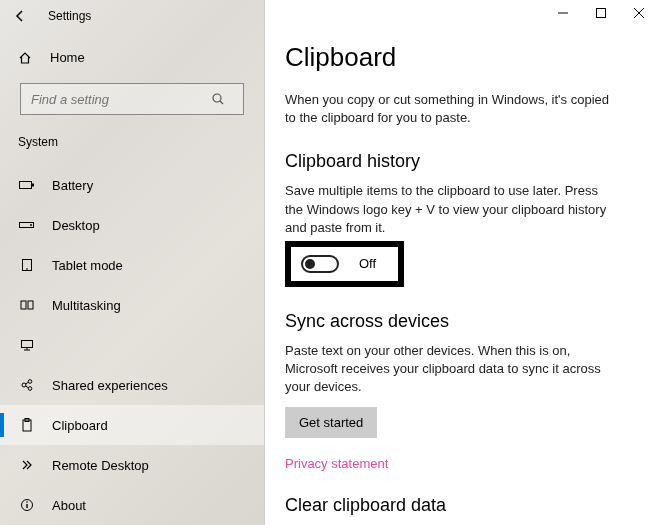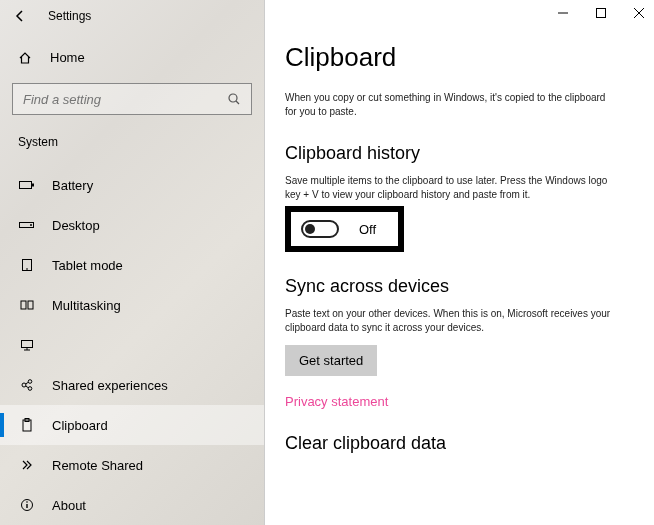--- a/index.html
+++ b/index.html
@@ -37,28 +37,27 @@
 }
 .home-row {
   display: flex;
   align-items: flex-end;
   padding: 10px 18px 10px 18px;
   margin-top: 8px;
   cursor: pointer;
 }
 .home-row .icon { width: 16px; margin-right: 16px; }
 .search-box {
-  margin: 8px 12px;
+  margin: 8px 20px;
   height: 32px;
   border: 1px solid #888;
   background: rgba(255,255,255,0.35);
   display: flex;
   align-items: center;
   padding: 0 10px;
-  justify-content: space-between;
 }
 .search-box input {
   border: none; background: transparent; outline: none;
   font-size: 13px; width: 180px;
   font-style: italic;
   color: #555;
 }
 .section-label {
   padding: 12px 18px 6px 18px;
   font-weight: 400;
@@ -98,21 +97,21 @@
   gap: 24px;
 }
 .wc { width: 14px; height: 14px; display:flex; align-items:center; justify-content:center; cursor:pointer;}
 h1 {
   font-weight: 300;
   font-size: 26px;
   margin-top: 42px;
   margin-bottom: 18px;
 }
 .desc {
-  font-size: 10px;
+  font-size: 13px;
   color: #222;
   line-height: 1.4;
   max-width: 330px;
 }
 h2 {
   font-weight: 400;
   font-size: 18px;
   margin-top: 24px;
   margin-bottom: 10px;
 }
@@ -260,21 +259,21 @@
           </svg>
         </span>
       <span>Clipboard</span>
     </div>
     <div class="nav-item">
       <span class="icon">
           <svg width="14" height="14" viewBox="0 0 14 14">
             <path d="M3 11 L7 7 L3 3 M7 11 L11 7 L7 3" stroke="#000" stroke-width="1.2" fill="none"></path>
           </svg>
         </span>
-      <span>Remote Shared</span>
+      <span>Remote Desktop</span>
     </div>
     <div class="nav-item">
       <span class="icon">
           <svg width="14" height="14" viewBox="0 0 14 14">
             <circle cx="7" cy="7" r="5.5" stroke="#000" fill="none"></circle>
             <line x1="7" y1="6" x2="7" y2="10" stroke="#000" stroke-width="1.4"></line>
             <circle cx="7" cy="4" r="0.8" fill="#000"></circle>
           </svg>
         </span>
       <span>About</span>

